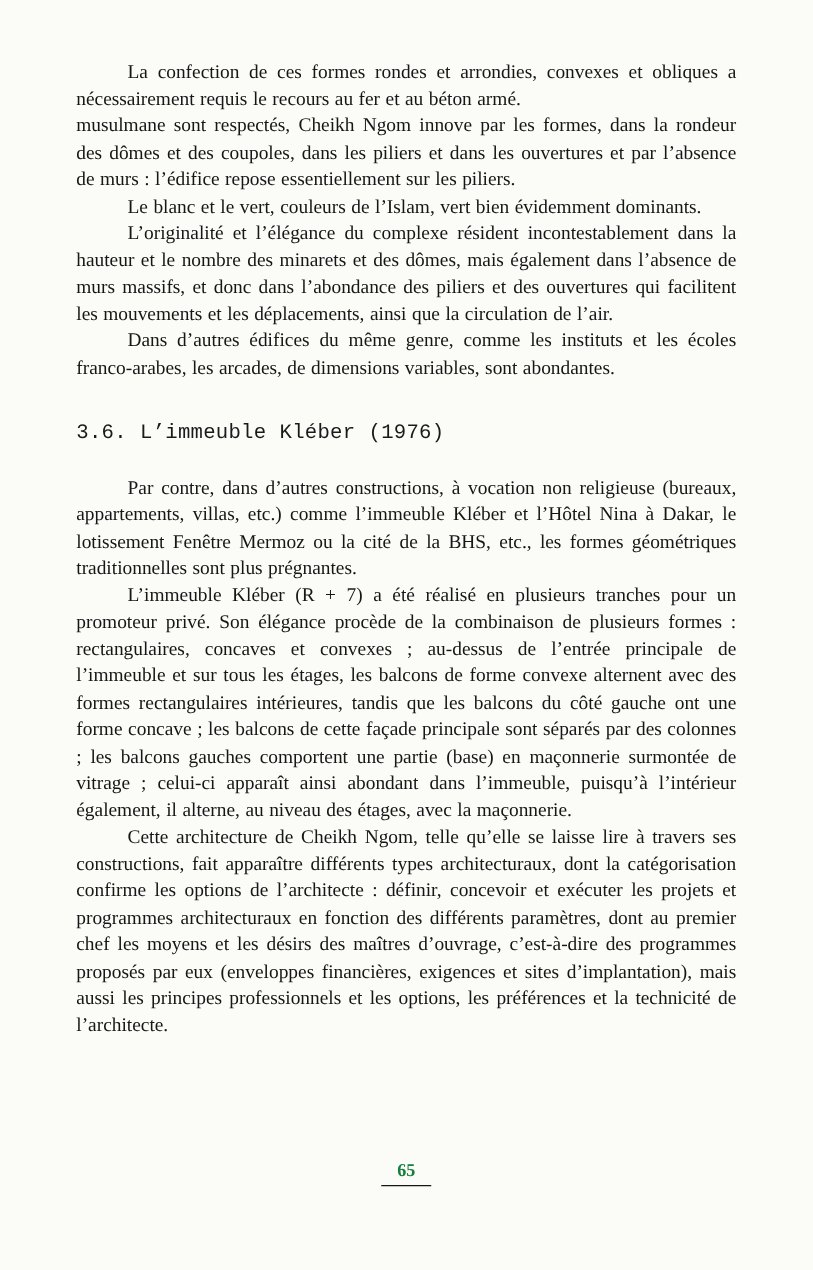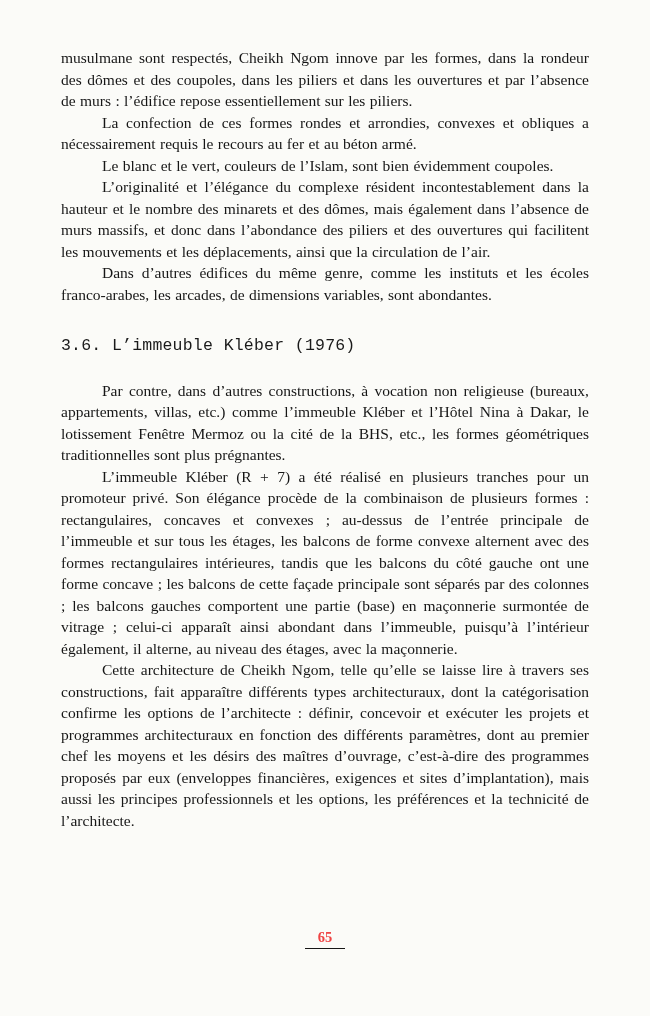--- a/index.html
+++ b/index.html
@@ -58,37 +58,37 @@
     left: 0;
     width: 100%;
     text-align: center;
   }
 
   .page-number {
     display: inline-block;
     font-family: "Liberation Serif", serif;
     font-size: 14.5px;
     font-weight: 700;
-    color: #ef4444;
+    color: #15803d;
     border-bottom: 1.6px solid #161616;
     padding: 0 13px 2px 13px;
   }
 </style>
 </head>
 <body>
 
 <div class="scan-page">
 
   <div class="text-block">
 
+    <p class="para indent">La confection de ces formes rondes et arrondies, convexes et obliques a nécessairement requis le recours au fer et au béton armé.</p>
+
     <p class="para">musulmane sont respectés, Cheikh Ngom innove par les formes, dans la rondeur des dômes et des coupoles, dans les piliers et dans les ouvertures et par l’absence de murs : l’édifice repose essentiellement sur les piliers.</p>
 
-    <p class="para indent">La confection de ces formes rondes et arrondies, convexes et obliques a nécessairement requis le recours au fer et au béton armé.</p>
-
-    <p class="para indent">Le blanc et le vert, couleurs de l’Islam, sont bien évidemment coupoles.</p>
+    <p class="para indent">Le blanc et le vert, couleurs de l’Islam, vert bien évidemment dominants.</p>
 
     <p class="para indent">L’originalité et l’élégance du complexe résident incontestablement dans la hauteur et le nombre des minarets et des dômes, mais également dans l’absence de murs massifs, et donc dans l’abondance des piliers et des ouvertures qui facilitent les mouvements et les déplacements, ainsi que la circulation de l’air.</p>
 
     <p class="para indent">Dans d’autres édifices du même genre, comme les instituts et les écoles franco-arabes, les arcades, de dimensions variables, sont abondantes.</p>
 
     <h2 class="section-heading">3.6. L’immeuble Kléber (1976)</h2>
 
     <p class="para indent">Par contre, dans d’autres constructions, à vocation non religieuse (bureaux, appartements, villas, etc.) comme l’immeuble Kléber et l’Hôtel Nina à Dakar, le lotissement Fenêtre Mermoz ou la cité de la BHS, etc., les formes géométriques traditionnelles sont plus prégnantes.</p>
 
     <p class="para indent">L’immeuble Kléber (R + 7) a été réalisé en plusieurs tranches pour un promoteur privé. Son élégance procède de la combinaison de plusieurs formes : rectangulaires, concaves et convexes ; au-dessus de l’entrée principale de l’immeuble et sur tous les étages, les balcons de forme convexe alternent avec des formes rectangulaires intérieures, tandis que les balcons du côté gauche ont une forme concave ; les balcons de cette façade principale sont séparés par des colonnes ; les balcons gauches comportent une partie (base) en maçonnerie surmontée de vitrage ; celui-ci apparaît ainsi abondant dans l’immeuble, puisqu’à l’intérieur également, il alterne, au niveau des étages, avec la maçonnerie.</p>

